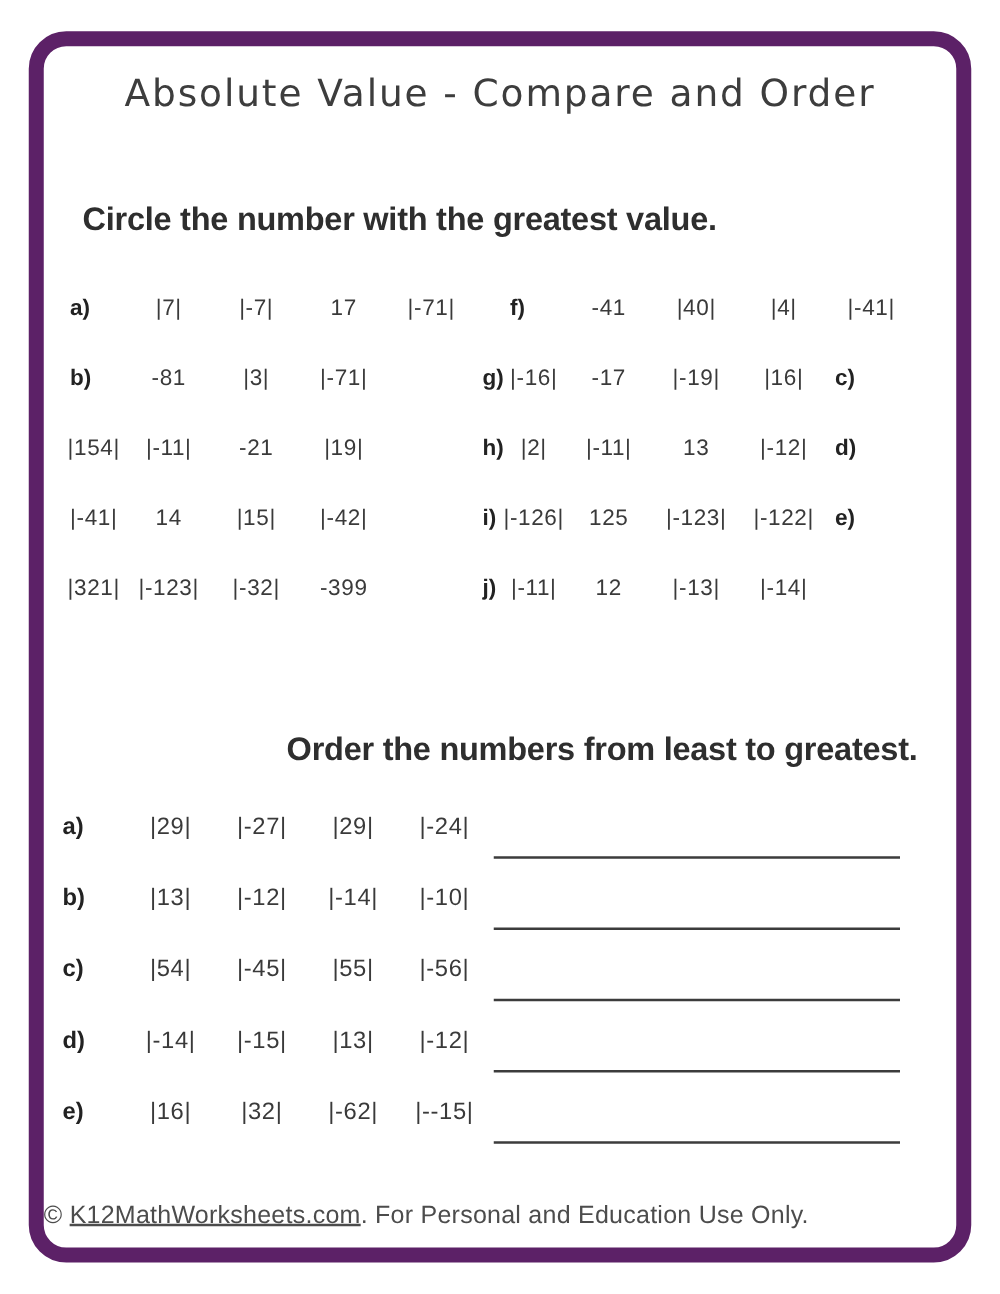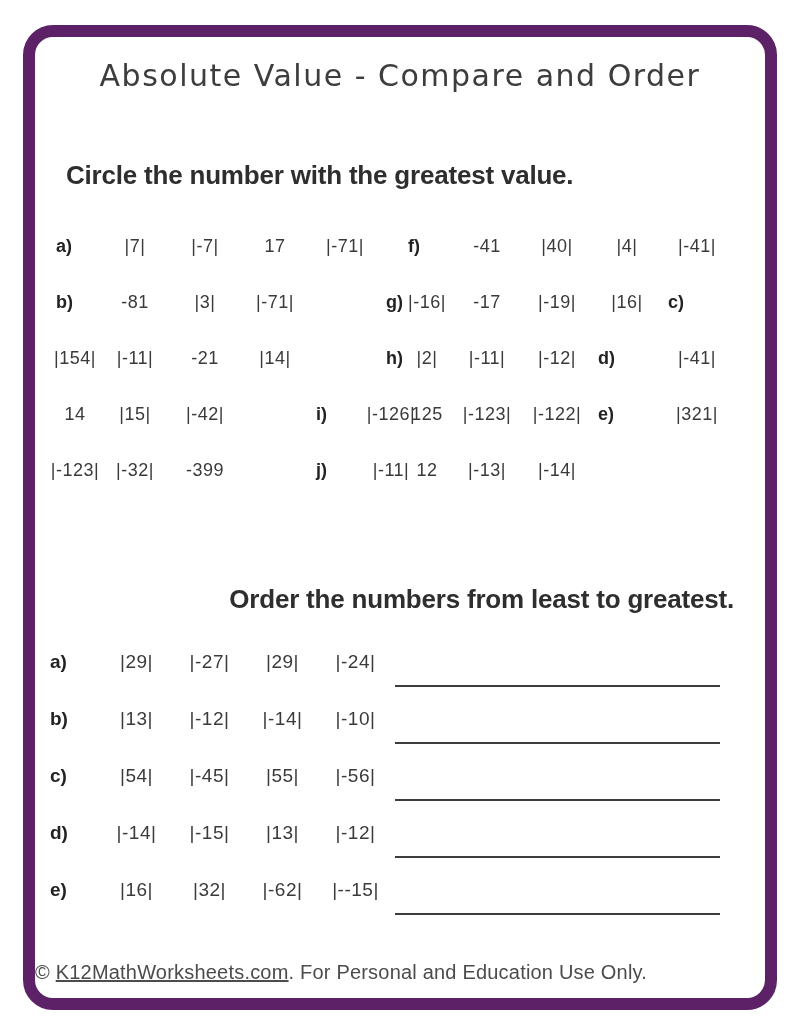--- a/index.html
+++ b/index.html
@@ -90,25 +90,26 @@
       <div class="cell lbl">g)</div>
       <div class="cell num">|-16|</div>
       <div class="cell num">-17</div>
       <div class="cell num">|-19|</div>
       <div class="cell num">|16|</div>
 
       <div class="cell lbl">c)</div>
       <div class="cell num">|154|</div>
       <div class="cell num">|-11|</div>
       <div class="cell num">-21</div>
-      <div class="cell num">|14|</div>
+      <div class="cell num">|19|</div>
       <div class="cell"></div>
       <div class="cell lbl">h)</div>
       <div class="cell num">|2|</div>
       <div class="cell num">|-11|</div>
+      <div class="cell num">13</div>
       <div class="cell num">|-12|</div>
 
       <div class="cell lbl">d)</div>
       <div class="cell num">|-41|</div>
       <div class="cell num">14</div>
       <div class="cell num">|15|</div>
       <div class="cell num">|-42|</div>
       <div class="cell"></div>
       <div class="cell lbl">i)</div>
       <div class="cell num">|-126|</div>

